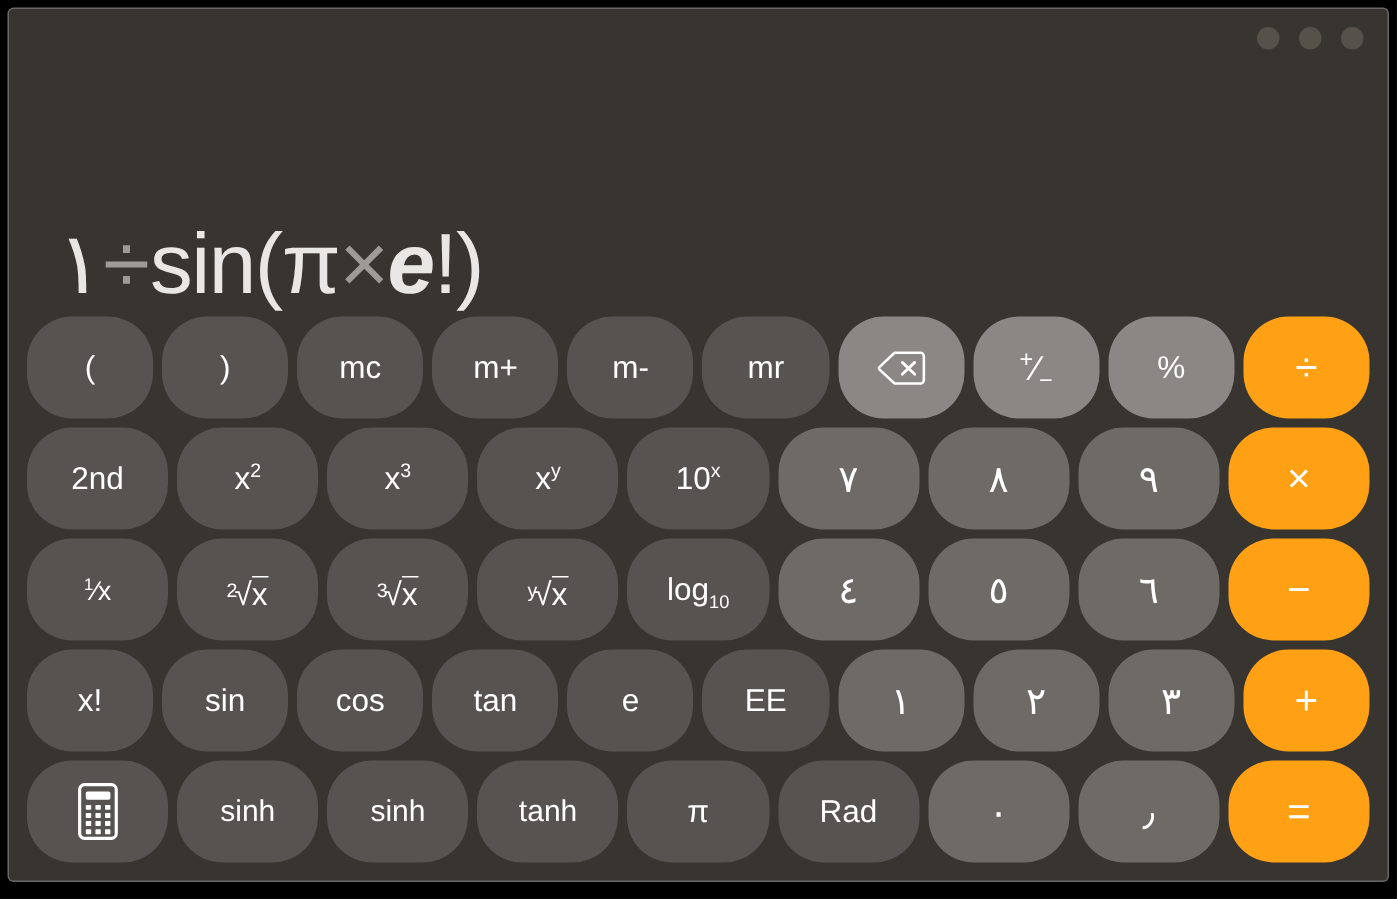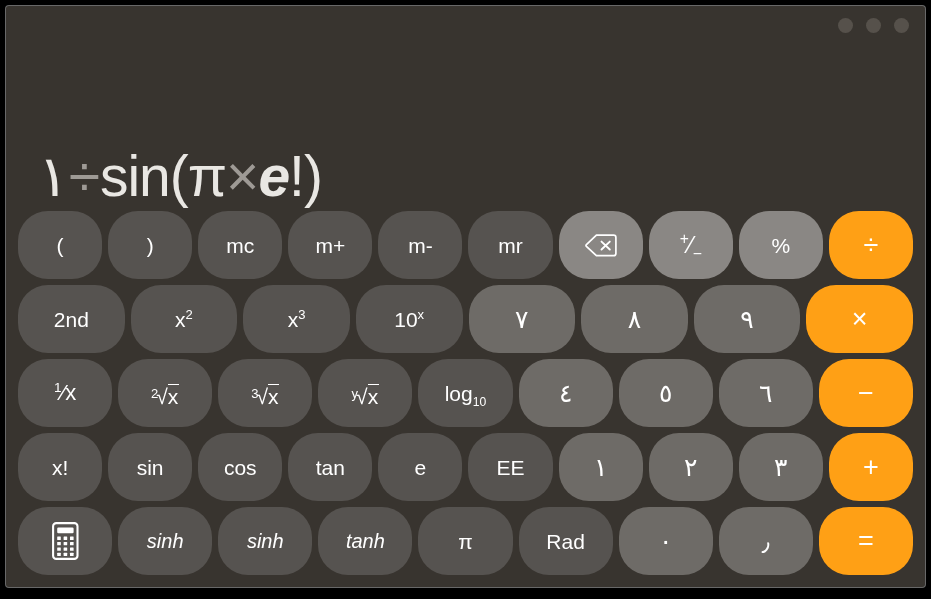--- a/index.html
+++ b/index.html
@@ -130,21 +130,20 @@
   .key .glyph {
     display: inline-block;
     line-height: 1;
   }
   .key .glyph.arabic {
     font-size: 25px;
     font-family: "DejaVu Sans", sans-serif;
   }
   .key .glyph.small {
     font-size: 20px;
-    font-style: italic;
   }
   sup {
     font-size: 0.62em;
     vertical-align: super;
     line-height: 0;
   }
   sub {
     font-size: 0.58em;
     vertical-align: sub;
     line-height: 0;
@@ -163,21 +162,21 @@
     top: 1px;
     margin-right: -2px;
   }
   .radical .rad {
     font-size: 21px;
     line-height: 1;
   }
 
   .frac {
     display: inline-block;
-    font-size: 22px;
+    font-size: 18px;
     line-height: 1;
   }
 
   svg { display: block; }
 </style>
 </head>
 <body>
 
 <div id="app">
   <div class="window">
@@ -234,20 +233,23 @@
         </div>
         <div class="krow">
           <button class="key func">
             <span class="glyph">2nd</span>
           </button>
           <button class="key func">
             <span class="glyph">x<sup>2</sup></span>
           </button>
           <button class="key func">
             <span class="glyph">x<sup>3</sup></span>
+          </button>
+          <button class="key func">
+            <span class="glyph">x<sup>y</sup></span>
           </button>
           <button class="key func">
             <span class="glyph">10<sup>x</sup></span>
           </button>
           <button class="key digit">
             <span class="glyph arabic">٧</span>
           </button>
           <button class="key digit">
             <span class="glyph arabic">٨</span>
           </button>

